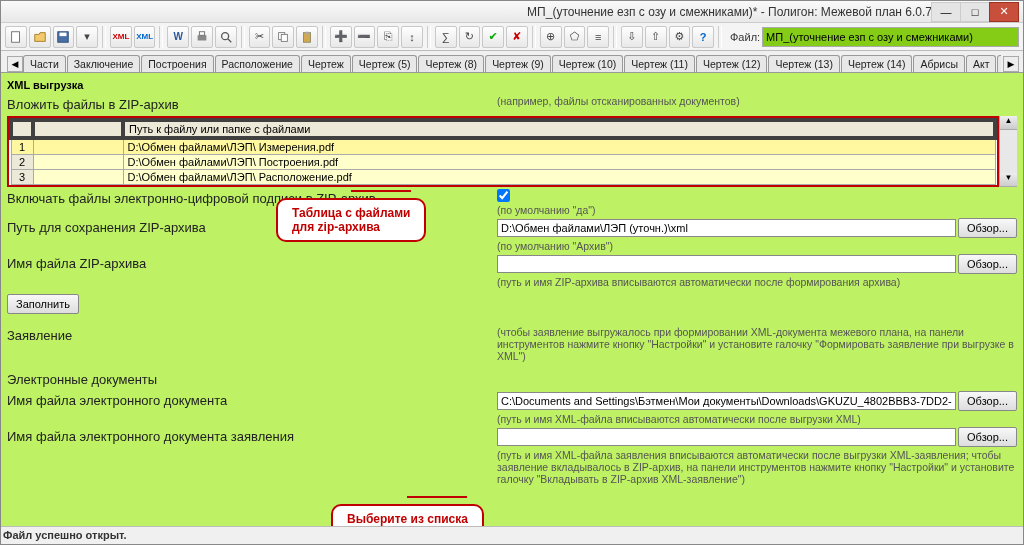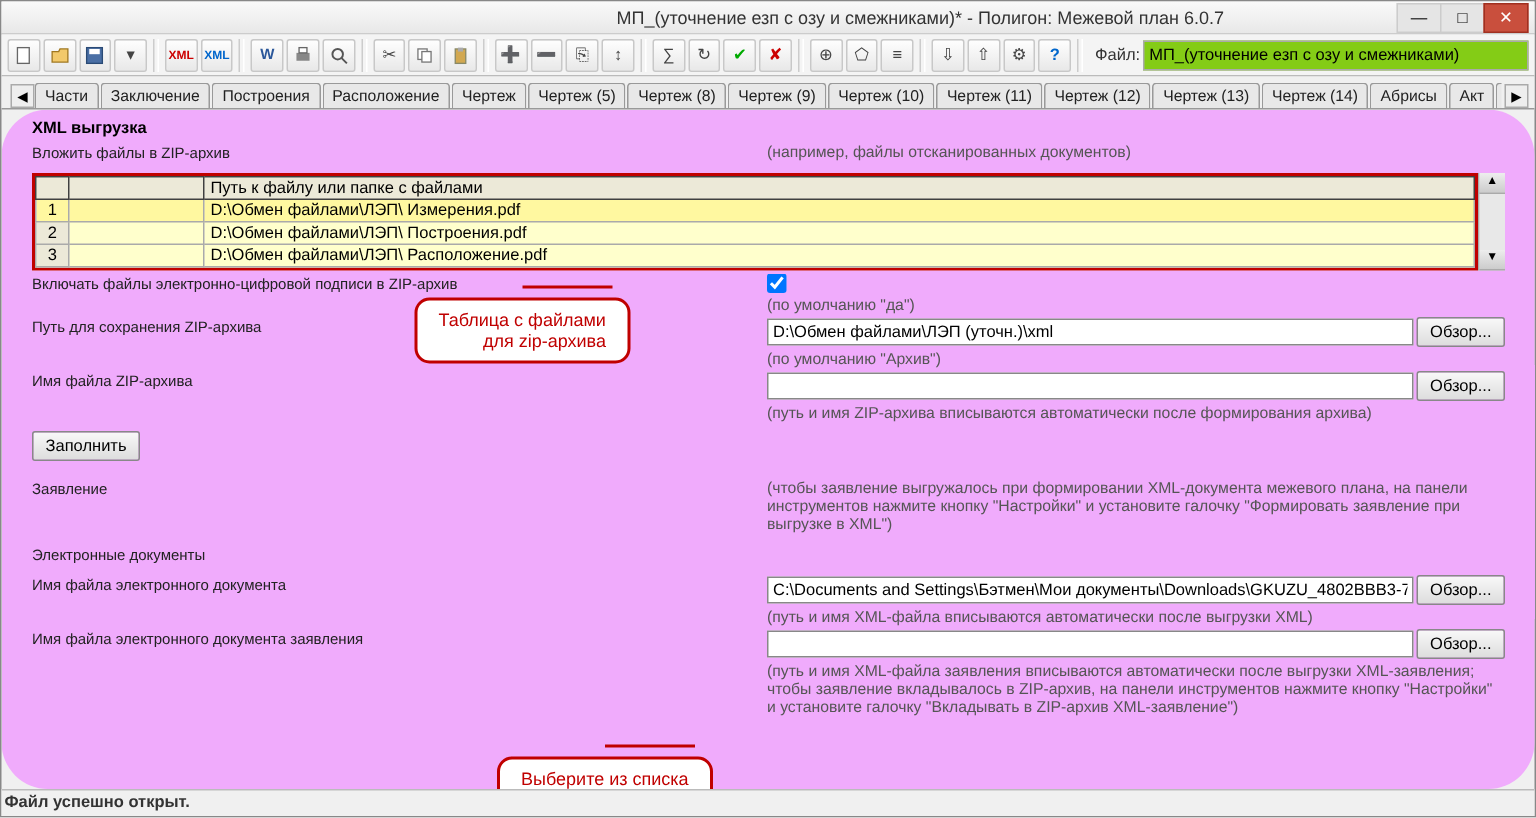--- a/index.html
+++ b/index.html
@@ -1,52 +1,52 @@
 <!DOCTYPE html>
 <html><head>
 <meta charset="utf-8">
 <style>
 * { box-sizing: border-box; margin: 0; padding: 0; }
 body { font-family: Tahoma, Arial, sans-serif; font-size: 11px; background: #f0f0f0; color: #000; overflow: hidden; }
 .window { width: 1024px; height: 545px; background: #f0f0f0; display: flex; flex-direction: column; border: 1px solid #888; }
 .titlebar { height: 22px; background: linear-gradient(#fafafa,#e8e8e8); display: flex; align-items: center; padding: 0 4px; border-bottom: 1px solid #ccc; }
 .titlebar .spacer { width: 290px; }
-.titlebar .title { flex: 1; text-align: center; font-size: 12px; color: #333; }
+.titlebar .title { flex: 1; text-align: right; font-size: 12px; color: #333; }
 .winbtns { display: flex; gap: 0; margin-left: auto; }
 .winbtn { width: 30px; height: 20px; display: flex; align-items: center; justify-content: center; font-size: 11px; background: #e5e5e5; border: 1px solid #ccc; margin-left: -1px; }
 .winbtn.close { background: #c94f3d; color: #fff; border-color: #a03020; }
 .toolbar { height: 28px; background: #f4f4f4; border-bottom: 1px solid #bbb; display: flex; align-items: center; padding: 2px 4px; gap: 2px; flex-wrap: nowrap; overflow: hidden; }
 .tbtn { width: 22px; height: 22px; border: 1px solid #c8c8c8; background: linear-gradient(#fefefe,#e8e8e8); display: flex; align-items: center; justify-content: center; font-size: 11px; color: #444; border-radius: 2px; }
 .tbtn svg { width: 14px; height: 14px; }
 .tsep { width: 4px; height: 22px; border-left: 1px solid #ccc; border-right: 1px solid #fff; margin: 0 2px; }
 .tlabel { font-size: 11px; color: #333; margin-left: 4px; }
 .tinput { height: 20px; border: 1px solid #aaa; background: #84cc16; font-size: 11px; padding: 0 3px; }
 .tabs { display: flex; align-items: flex-end; padding: 2px 4px 0 4px; background: #f0f0f0; border-bottom: 1px solid #999; gap: 0; height: 22px; }
 .tab { padding: 2px 6px; font-size: 10.5px; border: 1px solid #999; border-bottom: none; background: #e8e8e8; margin-right: 1px; border-radius: 3px 3px 0 0; white-space: nowrap; color: #222; }
 .tabnav { width: 16px; height: 16px; border: 1px solid #aaa; background: #eee; display: flex; align-items: center; justify-content: center; font-size: 9px; margin-left: 2px; }
-.content { flex: 1; background: #f0abfc; overflow-y: scroll; padding: 4px 20px; position: relative; border-radius: 31px; }
+.content { flex: 1; background: #bef264; overflow-y: scroll; padding: 4px 6px; position: relative; }
 .section-title { font-weight: bold; font-size: 11px; margin: 2px 0 4px 0; }
 .row { display: flex; align-items: flex-start; margin: 2px 0; min-height: 18px; }
-.row .lbl { width: 490px; padding: 2px 0; font-size: 10px; color: #222; }
+.row .lbl { width: 490px; padding: 2px 0; font-size: 13px; color: #222; }
 .row .val { flex: 1; display: flex; flex-direction: column; gap: 2px; }
 .hint { color: #555; font-size: 10.5px; }
 .txtin { width: 100%; height: 18px; border: 1px solid #888; font-size: 11px; padding: 0 3px; background: #fff; }
 .txtrow { display: flex; gap: 2px; align-items: center; }
 .btn { height: 20px; padding: 0 8px; border: 1px solid #888; background: linear-gradient(#f8f8f8,#ddd); font-size: 11px; border-radius: 2px; }
 .filetable { border: 2px solid #c00000; background: #fff; width: 100%; }
 .filetable table { width: 100%; border-collapse: collapse; font-size: 11px; }
-.filetable th { background: #ece9d8; border: 1px solid #404040; padding: 1px 4px; text-align: left; font-weight: normal; }
+.filetable th { background: #ece9d8; border: 4px solid #404040; padding: 1px 4px; text-align: left; font-weight: normal; }
 .filetable td { border: 1px solid #aaa; padding: 1px 4px; background: #ffffcc; }
 .filetable td.rn { width: 18px; text-align: center; background: #ece9d8; }
 .filetable .selrow td { background: #fff8a0; }
 .ftwrap { display: flex; }
 .ftscroll { width: 18px; background: #ddd; border-left: 1px solid #aaa; display: flex; flex-direction: column; }
 .ftscroll .sbtn { height: 14px; background: linear-gradient(#eee,#ccc); border-bottom: 1px solid #aaa; font-size: 8px; text-align: center; }
 .ftscroll .strack { flex: 1; background: #e8e8e8; }
-.callout { position: absolute; background: #fff; border: 2px solid #c00000; border-radius: 10px; padding: 6px 14px; font-weight: normal; color: #c00000; text-align: right; font-size: 12px; z-index: 10; }
+.callout { position: absolute; background: #fff; border: 2px solid #c00000; border-radius: 10px; padding: 6px 14px; font-weight: bold; color: #c00000; text-align: left; font-size: 12px; z-index: 10; }
 .callout::before { content: ""; position: absolute; width: 60px; height: 20px; border-top: 2px solid #c00000; top: -10px; left: 50%; }
 .fillrow { display: flex; padding: 4px 0 10px 0; }
 .status { height: 18px; border-top: 1px solid #bbb; background: #f0f0f0; padding: 2px 2px; font-size: 11px; color: #333; font-weight: bold; }
 input[type=checkbox] { width: 13px; height: 13px; }
 </style>
 </head>
 <body>
 
 <div class="window">
 

